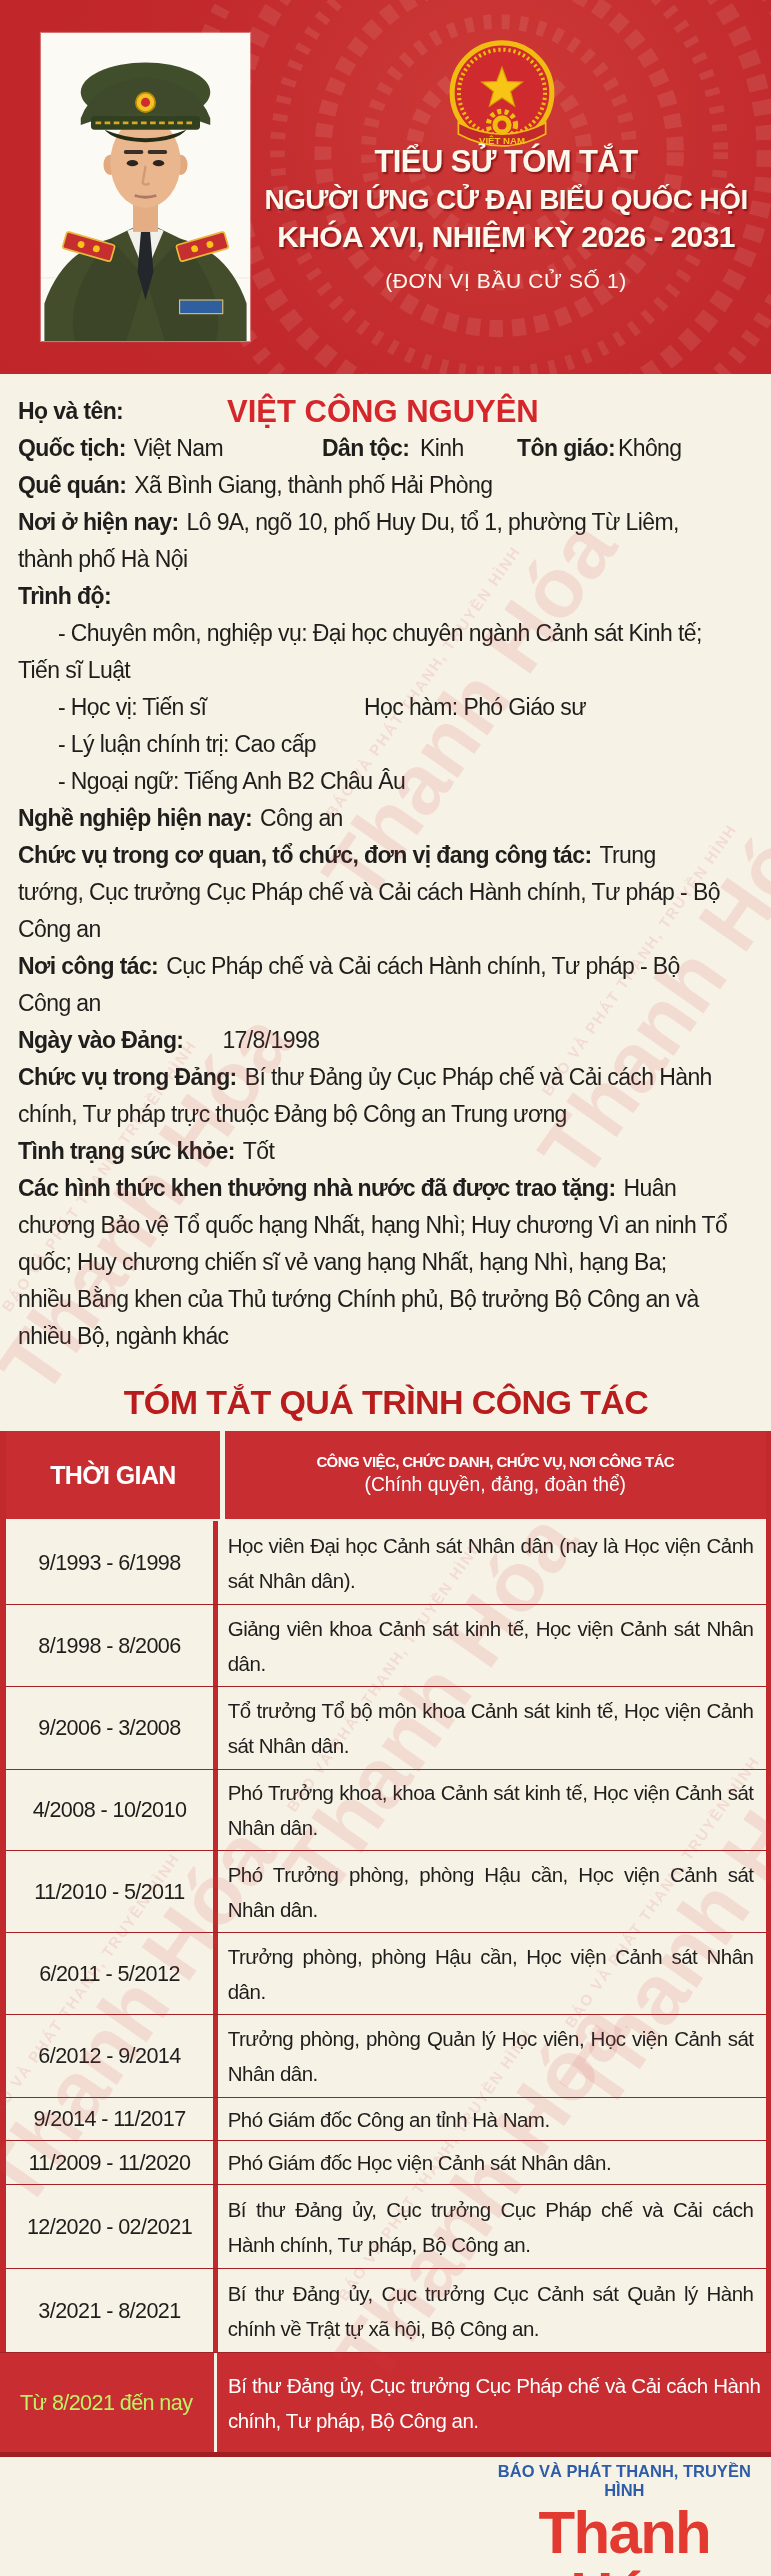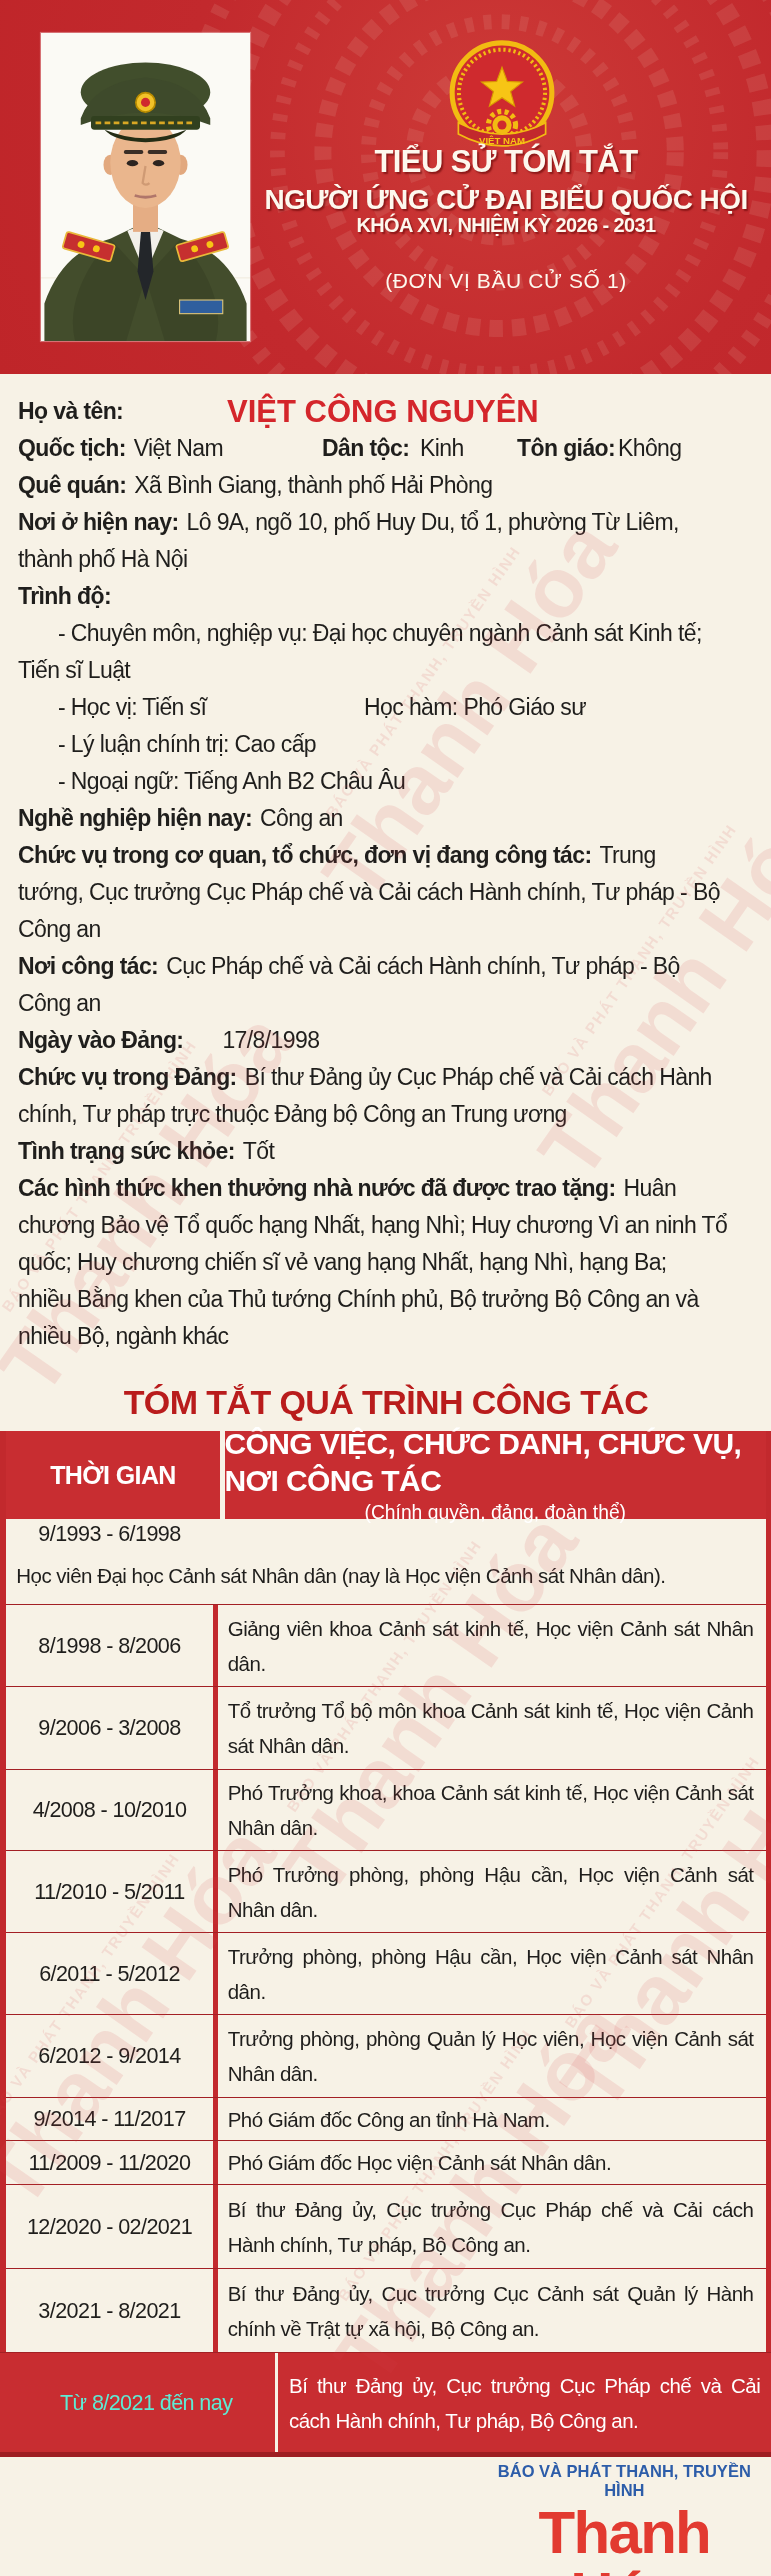--- a/index.html
+++ b/index.html
@@ -10,21 +10,21 @@
   
   .banner{position:absolute;left:0;top:0;width:772px;height:374px;
     background:radial-gradient(circle at 64% 30%, #cd3a37 0%, #c2292d 55%, #bf2529 100%);overflow:hidden;}
   .drum{position:absolute;left:0;top:0;}
   .emblem{position:absolute;left:449px;top:40px;}
   .btitles{position:absolute;left:255px;top:0;width:502px;text-align:center;color:#fdf8ee;}
   .btitles div{position:absolute;width:100%;font-weight:bold;letter-spacing:-0.6px;
     text-shadow:1.7px 2.3px 1.7px rgba(90,0,0,.55);white-space:nowrap;}
   .bt1{top:144px;font-size:31px;}
   .bt2{top:184px;font-size:28px;}
-  .bt3{top:214px;font-size:20px;}
+  .bt3{top:220px;font-size:30px;}
   .bt4{top:269px;font-size:21px;font-weight:normal !important;letter-spacing:0.6px !important;text-shadow:none !important;}
   .photo{position:absolute;left:41px;top:33px;width:209px;height:308px;background:#fbfaf5;
     box-shadow:0 0 0 1.1px rgba(255,255,255,.35);}
   
   .wmlayer{position:absolute;left:0;top:0;width:772px;height:2576px;pointer-events:none;z-index:5;}
   .wm{position:absolute;width:432px;transform:rotate(-55deg);opacity:.12;color:#d5444b;text-align:center;}
   .wm .s{display:block;font-size:15.3px;font-weight:bold;letter-spacing:1.7px;white-space:nowrap;}
   .wm .b2{display:block;font-size:85px;font-weight:bold;line-height:1.05;white-space:nowrap;}
   
   .info{position:absolute;left:18px;top:393px;width:737px;z-index:2;}
@@ -35,32 +35,32 @@
   
   .sechead{position:absolute;left:0;top:1383px;width:772px;text-align:center;z-index:2;
     font-size:34px;font-weight:bold;color:#b91c1c;letter-spacing:-0.6px;}
   
   .table{position:absolute;left:0;top:1431px;width:772px;z-index:2;}
   .thead{display:flex;height:88px;margin-bottom:2.3px;}
   .th-c1{width:214px;background:#c82d31;display:flex;align-items:center;justify-content:center;
     color:#fff;font-size:25px;font-weight:bold;letter-spacing:-0.6px;}
   .th-div{width:4.5px;background:#f7f2e6;}
   .th-c2{flex:1;background:#c82d31;display:flex;flex-direction:column;align-items:center;justify-content:center;color:#fff;}
-  .th-c2 .a{font-size:30px;font-weight:bold;letter-spacing:-0.6px;line-height:1.25;}
+  .th-c2 .a{font-size:15px;font-weight:bold;letter-spacing:-0.6px;line-height:1.25;}
   .th-c2 .bb{font-size:19.3px;font-weight:normal;line-height:1.3;}
   .tbody{border-left:6.8px solid #c2292d;border-right:6.8px solid #c2292d;}
   .trow{display:flex;border-top:1.7px solid #a32024;box-sizing:border-box;}
   .trow:first-child{border-top:none;}
   .c1{width:207px;display:flex;align-items:center;justify-content:center;
     font-size:21.6px;letter-spacing:-0.6px;}
   .cdiv{width:4.5px;background:#c2292d;flex:none;}
   .c2{flex:1;display:flex;align-items:center;padding:3.4px 12.5px 3.4px 10.2px;}
   .ctext{width:100%;font-size:20.5px;line-height:35px;letter-spacing:-0.5px;text-align:justify;}
   .hl{background:#c82d31;margin:0 -6.8px;}
-  .hl .c1{width:256px;color:#5eead4;padding-left:19px;}
+  .hl .c1{width:214px;color:#bef264;}
   .hl .cdiv{background:#f7f2e6;width:3.4px;margin:0 0.6px;}
   .hl .ctext{color:#fff;}
   .tbottom{height:4.5px;background:#9e1e22;margin:0 -6.8px;}
   
   .footer{position:absolute;right:10.2px;top:2462px;width:275px;text-align:center;z-index:2;}
   .f-tag{font-size:16.5px;font-weight:bold;color:#2d5da9;letter-spacing:0;}
   .f-brand{font-size:60px;font-weight:bold;color:#e23a30;letter-spacing:-1.7px;line-height:1.02;margin-top:2.3px;}
 </style>
 </head>
 <body>
@@ -180,21 +180,21 @@
   <div class="tbody">
     <div class="thead">
       <div class="th-c1">THỜI GIAN</div>
       <div class="th-div"></div>
       <div class="th-c2">
         <div class="a">CÔNG VIỆC, CHỨC DANH, CHỨC VỤ, NƠI CÔNG TÁC</div>
         <div class="bb">(Chính quyền, đảng, đoàn thể)</div>
       </div>
     </div>
     <div>
-        <div class="trow" style="min-height: 83px; flex-direction: column;">
+        <div class="trow" style="min-height: 83px;">
           <div class="c1">9/1993 - 6/1998</div>
           <div class="cdiv"></div>
           <div class="c2">
             <div class="ctext">Học viên Đại học Cảnh sát Nhân dân (nay là Học viện Cảnh sát Nhân dân).</div>
           </div>
         </div>
         <div class="trow" style="min-height: 82px;">
           <div class="c1">8/1998 - 8/2006</div>
           <div class="cdiv"></div>
           <div class="c2">

